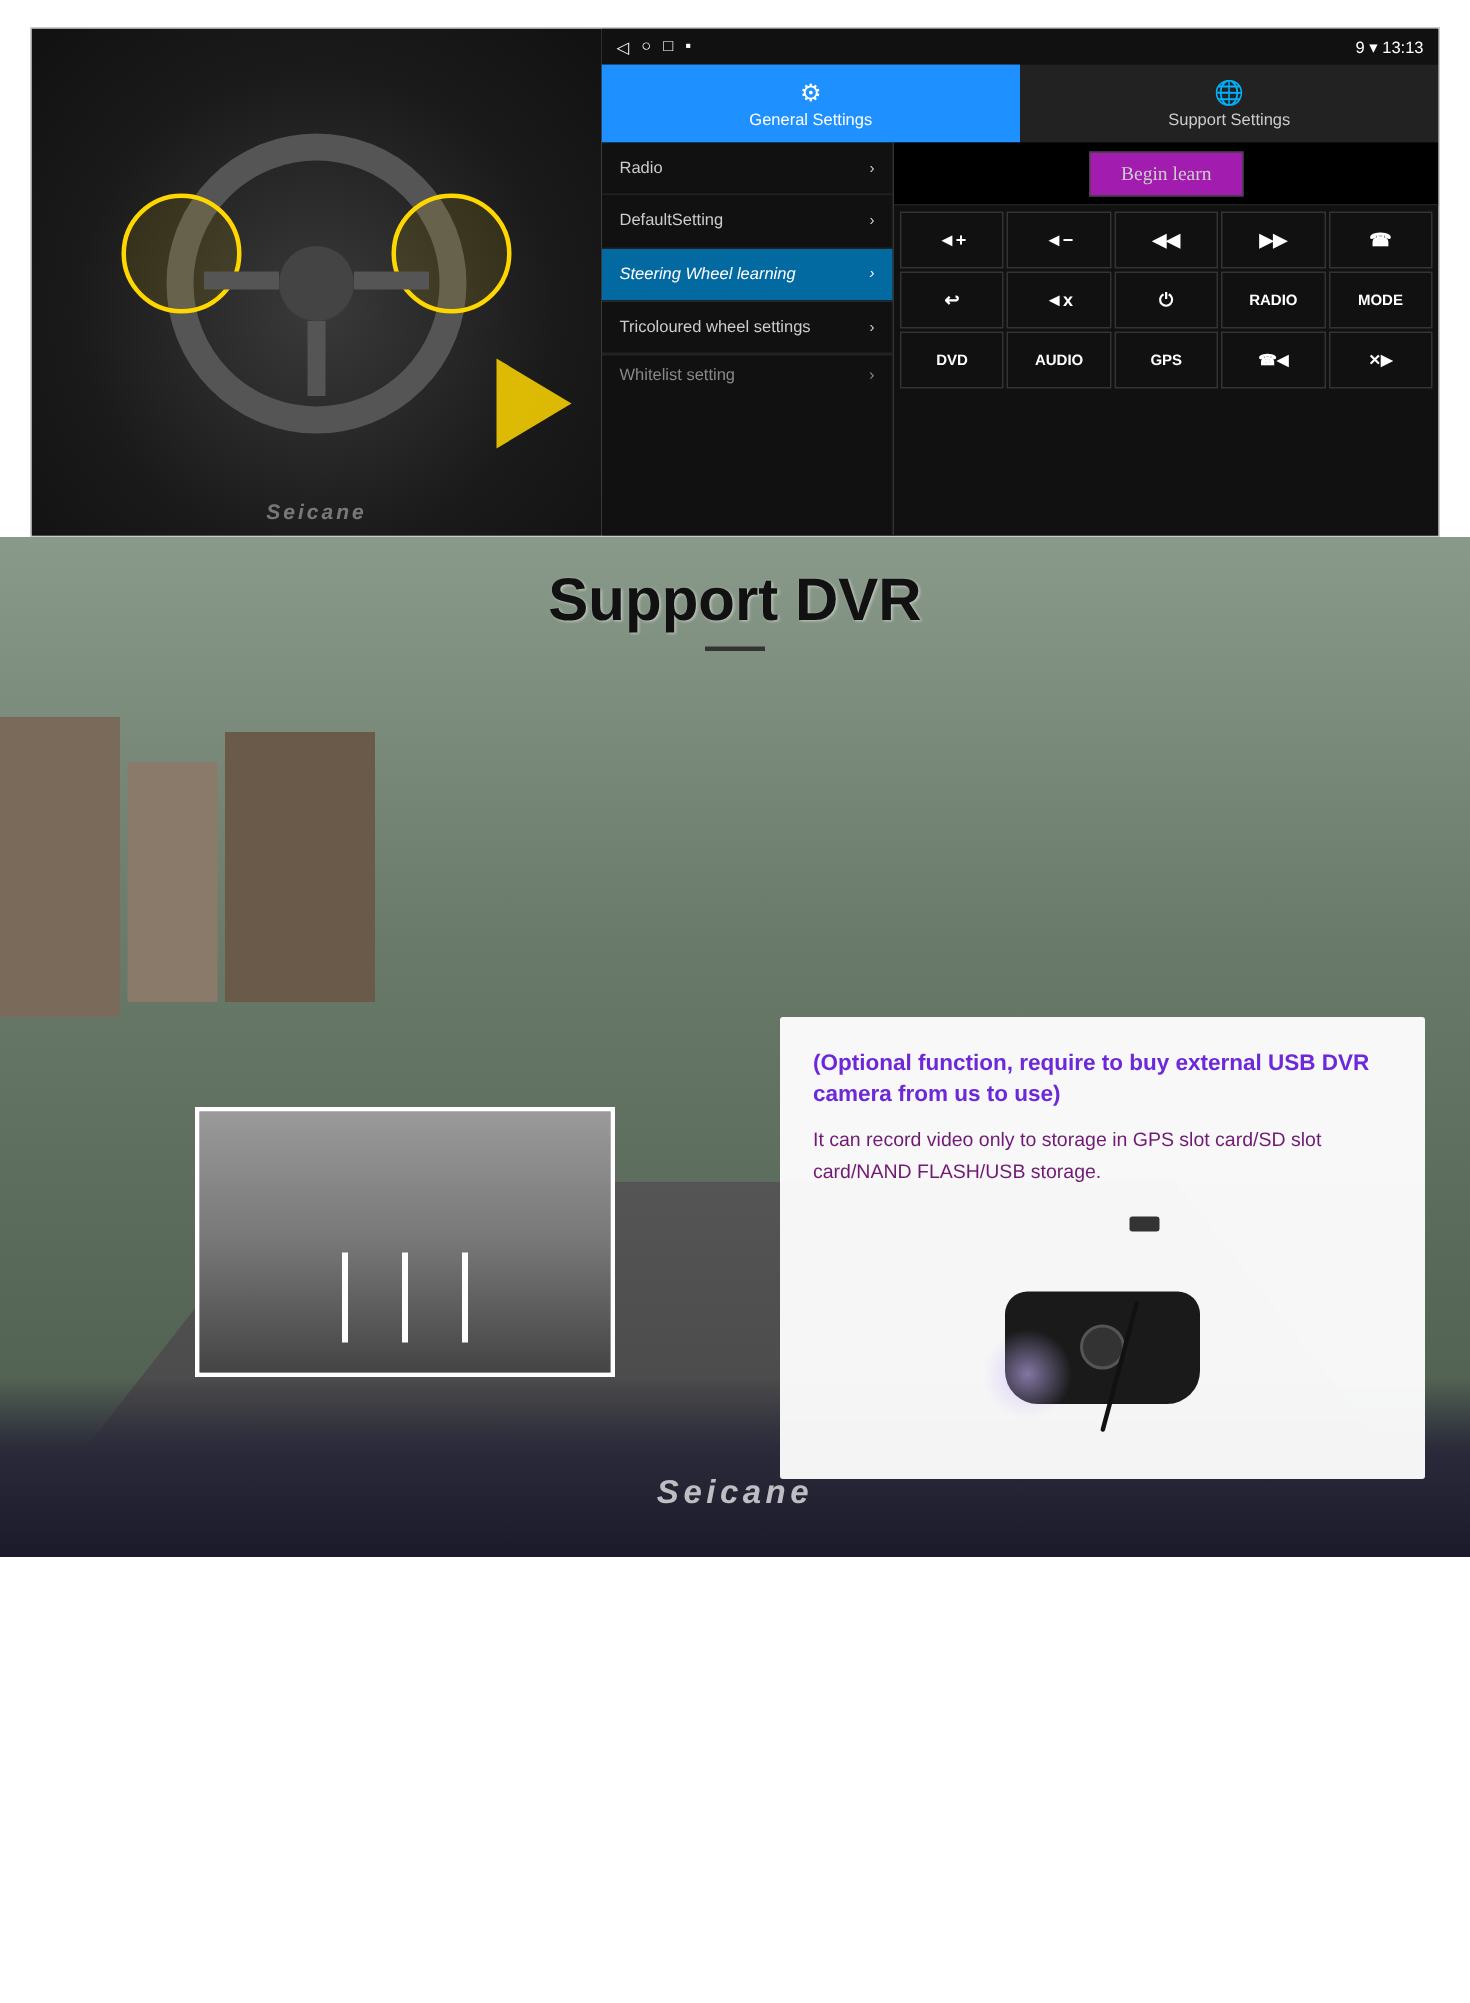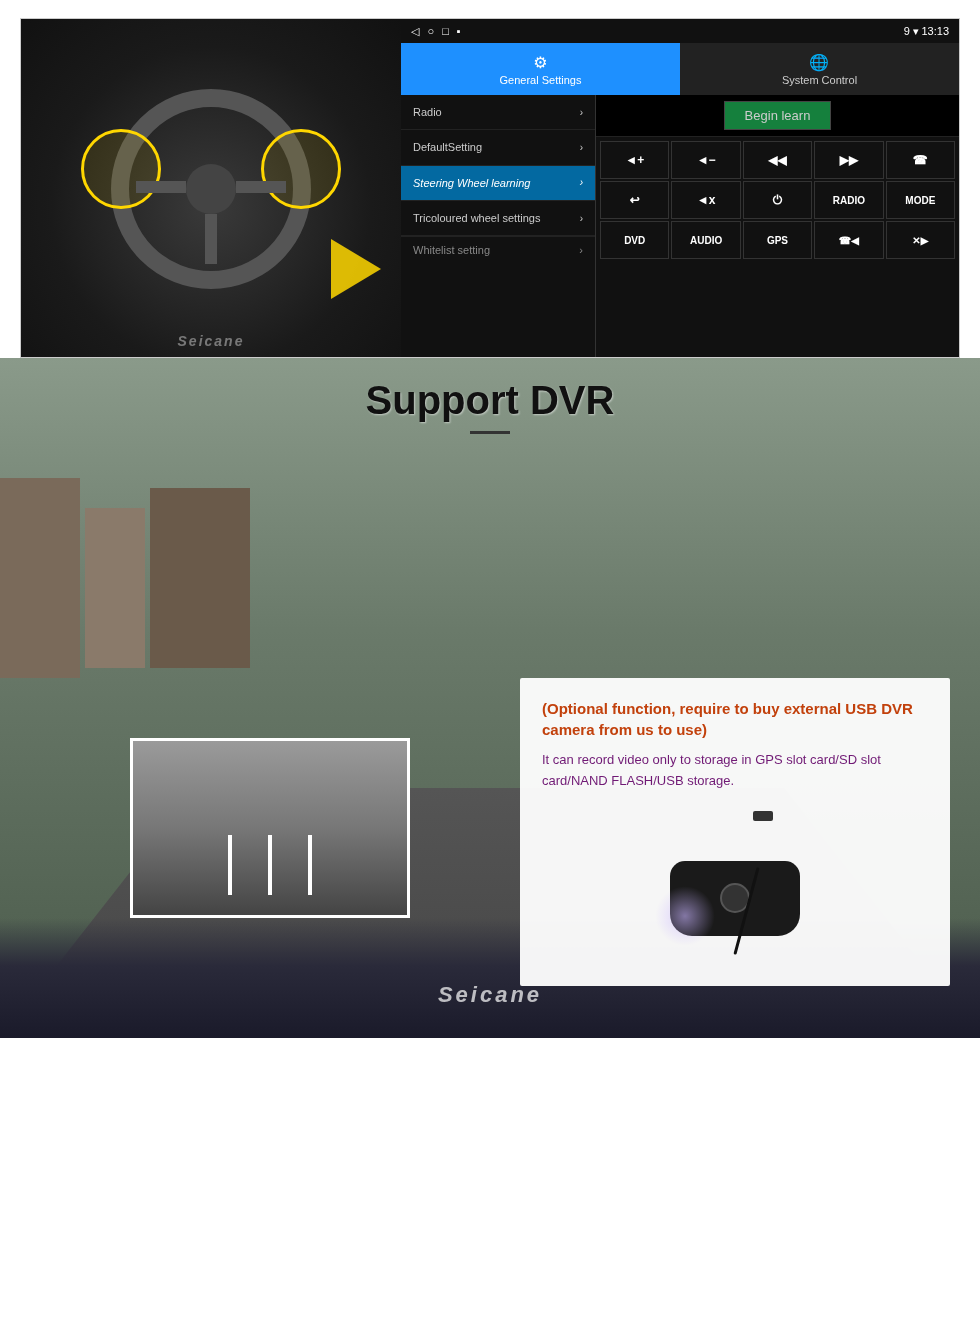--- a/index.html
+++ b/index.html
@@ -263,26 +263,27 @@
     .begin-learn-row {
       display: flex;
       align-items: center;
       justify-content: center;
       height: 42px;
       background: #000;
       border-bottom: 1px solid #222;
     }
 
     .begin-learn-btn {
-      background: #15803d;
+      background: #a21caf;
       color: #ccc;
       border: 1px solid #444;
       padding: 6px 20px;
       font-size: 13px;
       cursor: pointer;
+      font-family: Liberation Serif, serif;
     }
 
     .control-grid {
       display: grid;
       grid-template-columns: repeat(5, 1fr);
       gap: 2px;
       padding: 4px;
     }
 
     .ctrl-btn {
@@ -369,21 +370,21 @@
       top: 320px;
       right: 30px;
       width: 430px;
       background: rgba(255,255,255,0.95);
       padding: 20px 22px;
       z-index: 20;
       border-radius: 2px;
     }
 
     .dvr-info-card .optional-text {
-      color: #c2410c;
+      color: #6d28d9;
       font-size: 15px;
       font-weight: bold;
       line-height: 1.4;
       margin-bottom: 10px;
     }
 
     .dvr-info-card .desc-text {
       font-size: 13px;
       color: #701a75;
       line-height: 1.6;
@@ -506,21 +507,21 @@
         </div>
       </div>
 
       <div class="android-tabs">
         <div class="tab-general">
           <span class="tab-icon">⚙</span>
           <span>General Settings</span>
         </div>
         <div class="tab-system">
           <span class="tab-icon">🌐</span>
-          <span>System Control</span>
+          <span>Support Settings</span>
         </div>
       </div>
 
       <div class="android-content">
 
         <div class="menu-left">
           <div class="menu-item">
             <span class="menu-item-text">Radio</span>
             <span class="chevron">›</span>
           </div>

